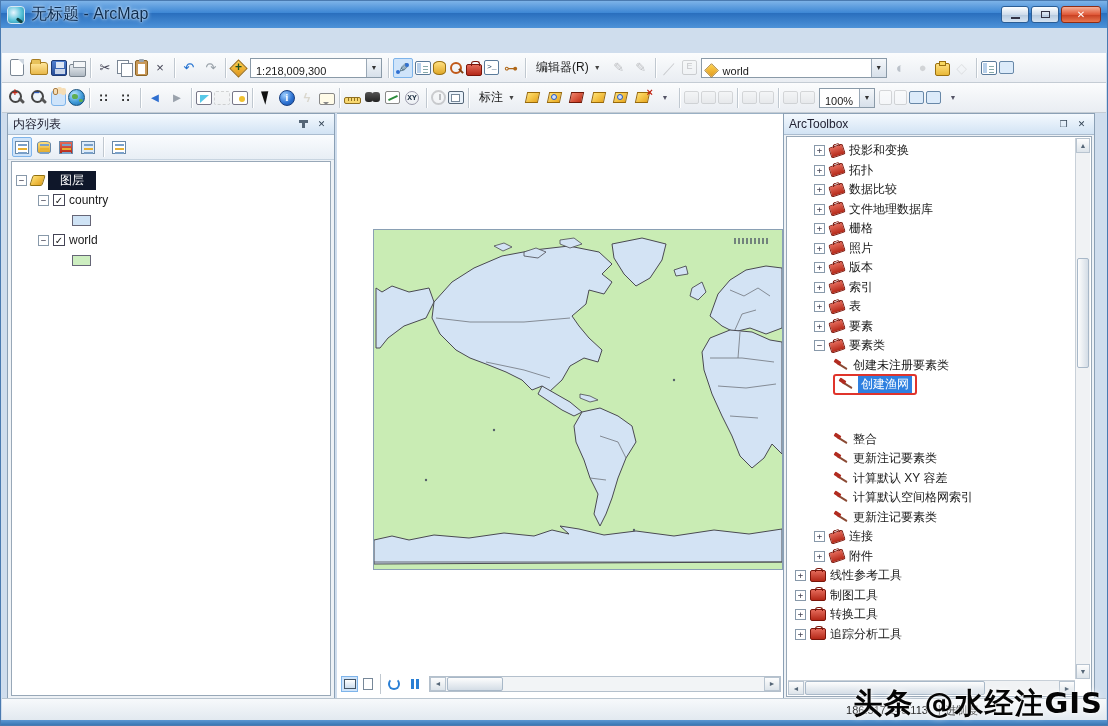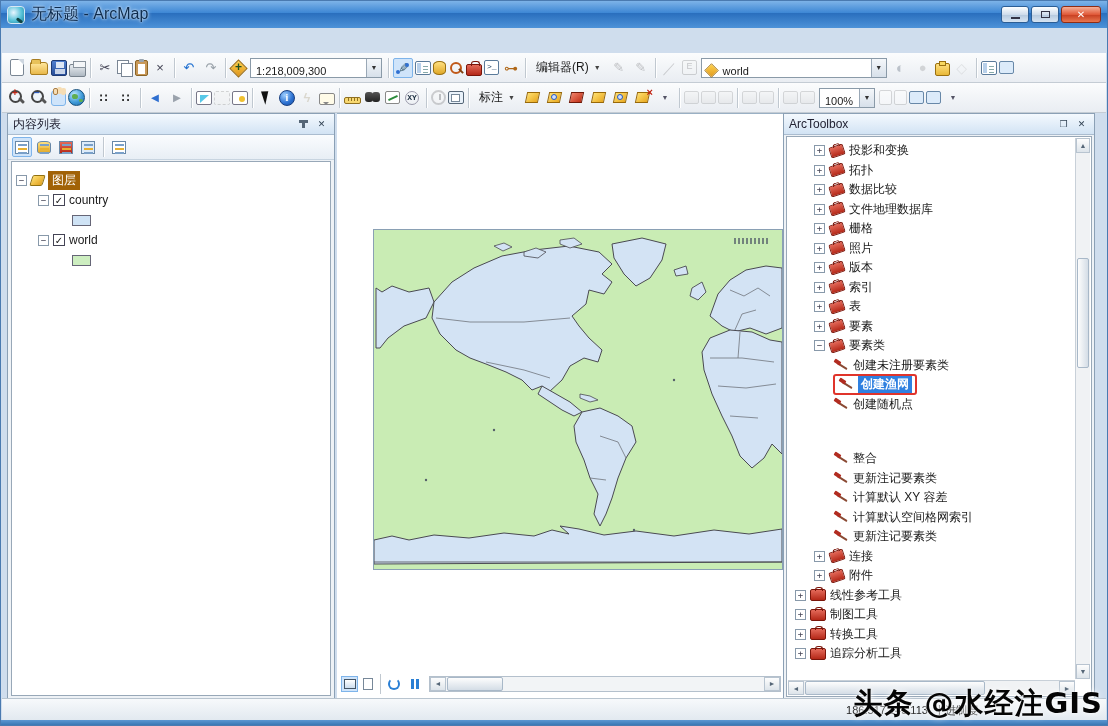--- a/index.html
+++ b/index.html
@@ -137,21 +137,21 @@
   .toc-tbi.sel { border-color:#7eb4ea; background:#cfe4fa; }
   .ltoc-g { width:14px; height:13px; border:1px solid #6888a8; background:#fff; position:relative; }
   .ltoc-g::after { content:""; position:absolute; left:2px; top:2px; width:9px; height:2px; background:#7aa0c8; box-shadow:0 4px 0 #e8b030, 0 8px 0 #7aa0c8; }
   .ltoc2 { background:linear-gradient(#ffe080,#e0a828); border-radius:5px/3px; }
   .ltoc3 { background:linear-gradient(#e46a5a,#b42818); }
   .ltoc4 { background:#dcebfa; }
   .toc-tree { position:absolute; top:47px; left:3px; right:3px; bottom:3px; background:#fff; border:1px solid #98a8b8; padding:8px 4px; }
   .tree-row { height:20px; display:flex; align-items:center; gap:4px; font-size:12px; }
   .expander { width:11px; height:11px; border:1px solid #8899aa; background:#fff; display:flex; align-items:center; justify-content:center; font-size:9px; line-height:1; color:#445; flex:none; font-family:"DejaVu Sans Mono",monospace; }
   .layers-ico { width:13px; height:11px; background:linear-gradient(135deg,#ffe070,#e0a020); border:1px solid #907010; border-radius:2px; transform:skewX(-18deg); flex:none; }
-  .sel-label { background:#a16207; color:#fff; padding:1px 4px; }
+  .sel-label { background:#0f172a; color:#fff; padding:1px 12px; }
   .checkbox { width:12px; height:12px; border:1px solid #445; background:#fff; display:flex; align-items:center; justify-content:center; font-size:10px; color:#111; flex:none; }
   .swatch { width:19px; height:11px; border:1px solid #667; }
 
   
   .map-canvas { position:absolute; left:336px; top:112px; width:446px; height:587px; background:#fff; border-top:1px solid #9ab0c4; }
   .map-frame { position:absolute; left:36px; top:115px; width:410px; height:341px; border:1px solid #8aa0b4; background:#c9ecb4; }
   .map-frame svg { display:block; }
   .map-tinylabel { position:absolute; right:14px; top:8px; width:34px; height:6px; background:repeating-linear-gradient(90deg,#55606a 0 2px,transparent 2px 4px); opacity:.75; }
   .cv-bottom { position:absolute; left:4px; right:2px; bottom:8px; height:17px; display:flex; align-items:center; gap:1px; }
   .cv-ico { width:17px; height:16px; display:flex; align-items:center; justify-content:center; border:1px solid transparent; position:relative; }
@@ -169,21 +169,21 @@
   .tbx-tree-wrap { position:absolute; top:22px; left:2px; right:2px; bottom:2px; background:#fff; border:1px solid #98a8b8; overflow:hidden; }
   .tbx-tree { position:absolute; top:4px; left:2px; right:17px; bottom:17px; overflow:hidden; }
   .tbx-row { height:19.5px; display:flex; align-items:center; gap:4px; font-size:12px; white-space:nowrap; }
   .tbx-ico { width:16px; height:12px; background:linear-gradient(#e46a5a,#b42818); border:1px solid #7a150a; border-radius:2px; position:relative; flex:none; }
   .tbx-ico::before { content:""; position:absolute; left:4px; top:-3px; width:6px; height:3px; border:1px solid #7a150a; border-bottom:none; border-radius:3px 3px 0 0; }
   .tbx-ico.toolsetv { transform:rotate(-18deg) scale(.92); }
   .hammer { width:16px; height:15px; position:relative; flex:none; }
   .hammer::before { content:""; position:absolute; left:3px; top:7px; width:12px; height:2px; background:#8a4a34; transform:rotate(32deg); border-radius:1px; }
   .hammer::after { content:""; position:absolute; left:1px; top:2px; width:7px; height:4px; background:#b22c20; border-radius:1px; transform:rotate(32deg); }
   .redbox { display:inline-flex; align-items:center; gap:4px; border:2px solid #e0342b; border-radius:3px; padding:0 3px; }
-  .tool-sel { background:#2f80e0; color:#fff; padding:0 3px;font-weight:bold; }
+  .tool-sel { background:#2f80e0; color:#fff; padding:0 3px; }
   .vscroll { position:absolute; right:1px; top:1px; bottom:17px; width:15px; background:#f0f2f4; border-left:1px solid #c8d0d8; }
   .vscroll .up, .vscroll .dn { position:absolute; left:0; right:0; height:15px; background:linear-gradient(#fdfdfd,#dde4ea); border:1px solid #b8c4d0; text-align:center; font-size:7px; color:#567; line-height:14px; }
   .vscroll .up { top:0; } .vscroll .dn { bottom:0; }
   .vscroll .thumb { position:absolute; left:1px; right:1px; top:120px; height:110px; background:linear-gradient(90deg,#fdfdfd,#d4dde6); border:1px solid #a8b8c8; border-radius:2px; }
   .hscroll2 { position:absolute; left:1px; right:16px; bottom:1px; height:15px; background:#f0f2f4; border-top:1px solid #c8d0d8; display:flex; align-items:center; }
 
   
   .statusbar { position:absolute; left:1px; right:1px; bottom:5px; height:22px; background:linear-gradient(#f7f9fb,#e2e9f0); border-top:1px solid #b8c4cf; }
   .coords { position:absolute; right:128px; top:4px; font-size:11px; color:#222; }
   .frame-bottom { position:absolute; left:0; right:0; bottom:0; height:5px; background:linear-gradient(#5c97d2,#3a77b4); }
@@ -517,24 +517,20 @@
           <div class="tbx-row" style="padding-left: 44px;">
             <span class="hammer"></span>
             <span>创建未注册要素类</span>
           </div>
           <div class="tbx-row" style="padding-left: 44px;">
             <span class="redbox">
               <span class="hammer"></span>
               <span class="tool-sel">创建渔网</span>
             </span>
           </div>
-          <div class="tbx-row" style="padding-left: 44px;">
-            <span class="hammer"></span>
-            <span>创建随机点</span>
-          </div>
           <div class="tbx-row" style="padding-left: 44px; margin-top: 35px;">
             <span class="hammer"></span>
             <span>整合</span>
           </div>
           <div class="tbx-row" style="padding-left: 44px;">
             <span class="hammer"></span>
             <span>更新注记要素类</span>
           </div>
           <div class="tbx-row" style="padding-left: 44px;">
             <span class="hammer"></span>

